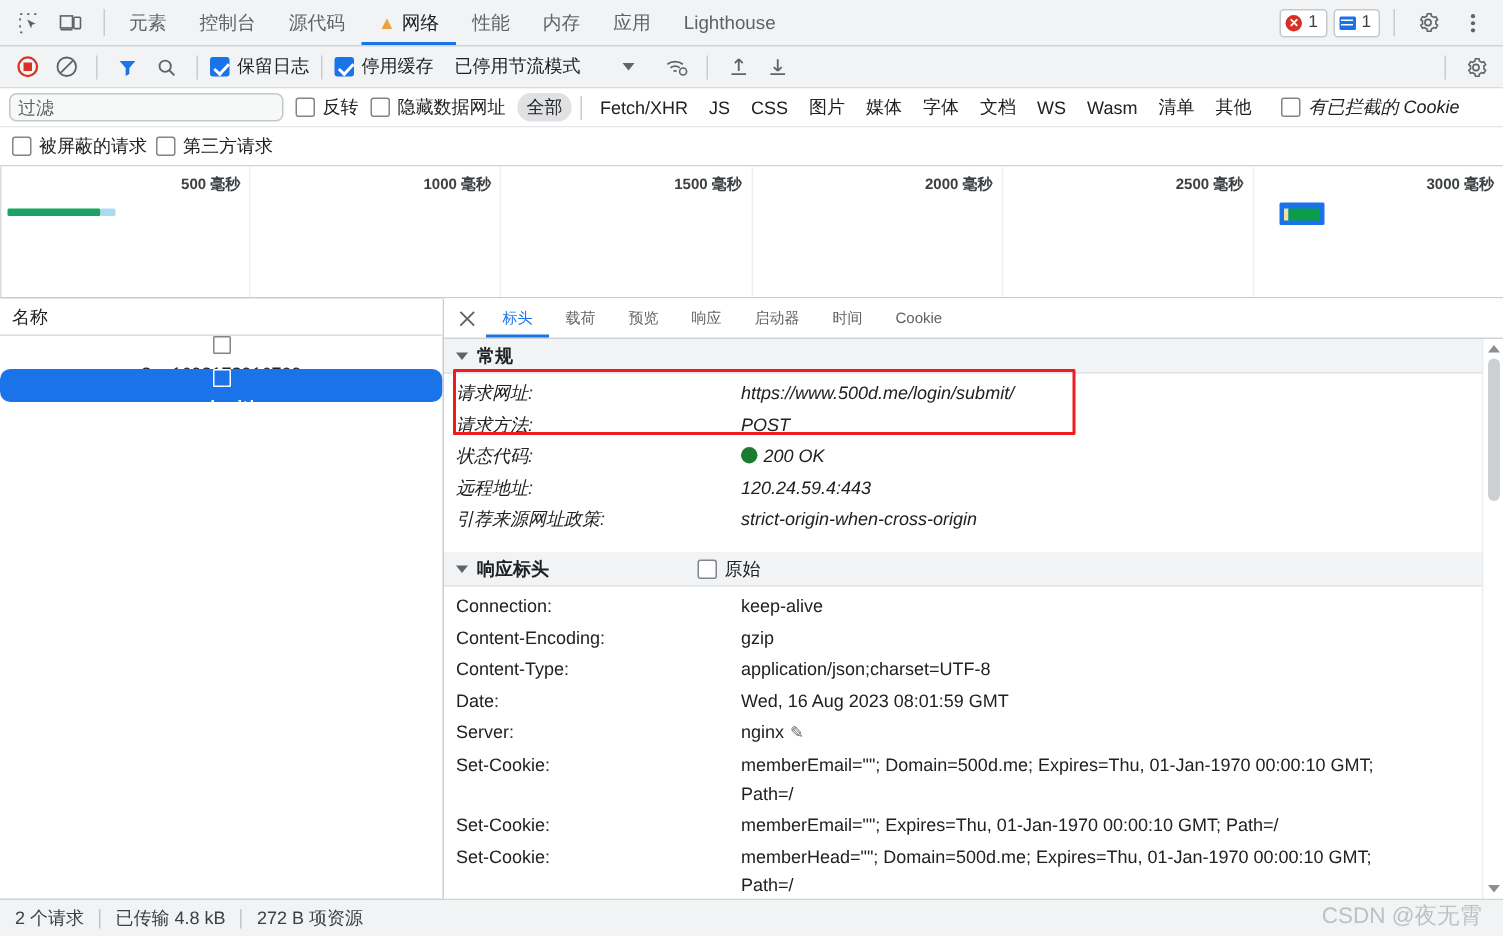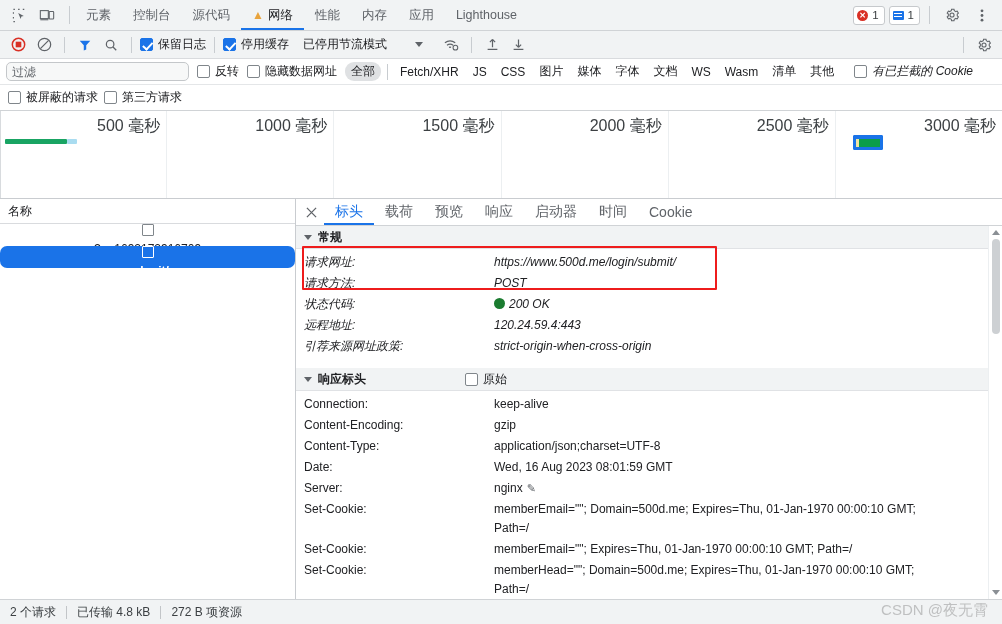--- a/index.html
+++ b/index.html
@@ -125,21 +125,21 @@
   
   .overview {
     height: 88px; min-height: 88px; background: #fff;
     border-bottom: 1px solid #c9ccd0; position: relative; overflow: hidden;
   }
   .ov-grid { position: absolute; inset: 0; display: flex; }
   .ov-cell { flex: 1; border-right: 1px solid #eceff1; position: relative; }
   .ov-cell:last-child { border-right: none; }
   .ov-label {
     position: absolute; top: 5px; right: 6px;
-    font-size: 16px; color: #3c4043; white-space: nowrap;
+    font-size: 10px; color: #3c4043; white-space: nowrap; font-weight: bold;
   }
   .ov-leftedge { position: absolute; left: 0; top: 0; bottom: 0; width: 1px; background: #d8dbde; }
   .bar-green { position: absolute; height: 5px; background: #19a463; border-radius: 1px; }
   .bar-tail { position: absolute; height: 5px; background: #a9dcf0; border-radius: 1px; }
   .sel-block {
     position: absolute; background: #1a73e8; border: 1px solid #1a73e8; border-radius: 1px;
     display: flex; align-items: center; padding: 2px;
   }
   .sel-inner-y { width: 3px; height: 8px; background: #efe3a3; }
   .sel-inner-g { flex: 1; height: 8px; background: #0b9d4a; }
@@ -174,21 +174,21 @@
   .dtabs {
     height: 27px; min-height: 27px; display: flex; align-items: stretch;
     border-bottom: 1px solid #d0d3d6; background: #fff; padding-left: 2px;
   }
   .close-x {
     width: 26px; display: flex; align-items: center; justify-content: center;
     cursor: pointer; color: #5f6368; font-size: 14px;
   }
   .dtab {
     display: flex; align-items: center; padding: 0 11px;
-    font-size: 14px; color: #5f6368; cursor: pointer; position: relative; white-space: nowrap;
+    font-size: 10px; color: #5f6368; cursor: pointer; position: relative; white-space: nowrap;
   }
   .dtab.active { color: #1a73e8; }
   .dtab.active::after {
     content: ""; position: absolute; left: 0; right: 0; bottom: 0; height: 2px; background: #1a73e8;
   }
 
   .dbody { flex: 1; overflow: hidden; position: relative; }
   .section-head {
     display: flex; align-items: center; gap: 6px;
     height: 23px; padding: 0 8px;

